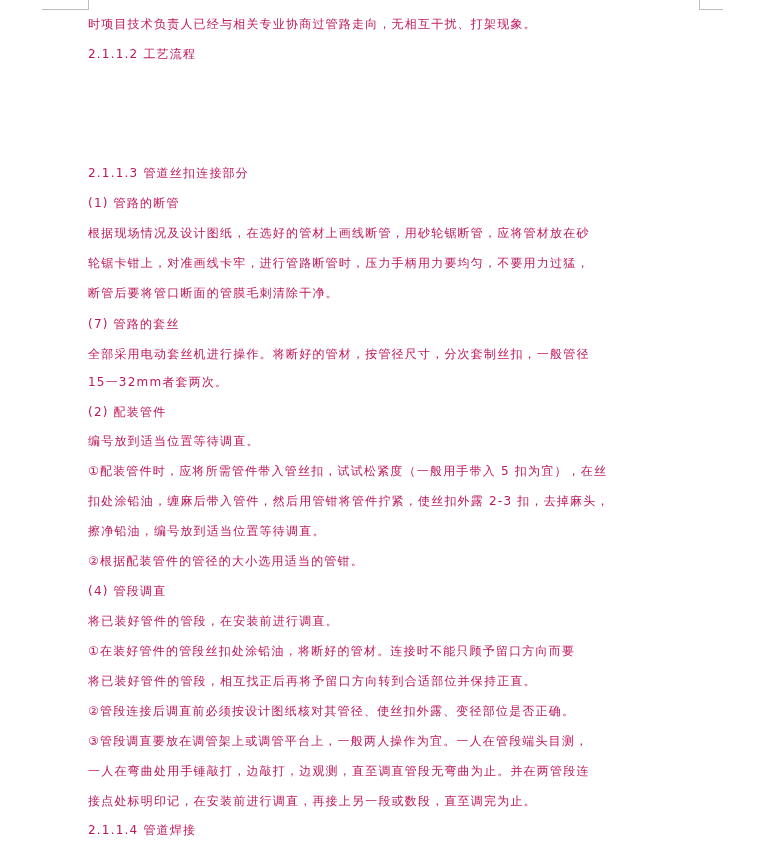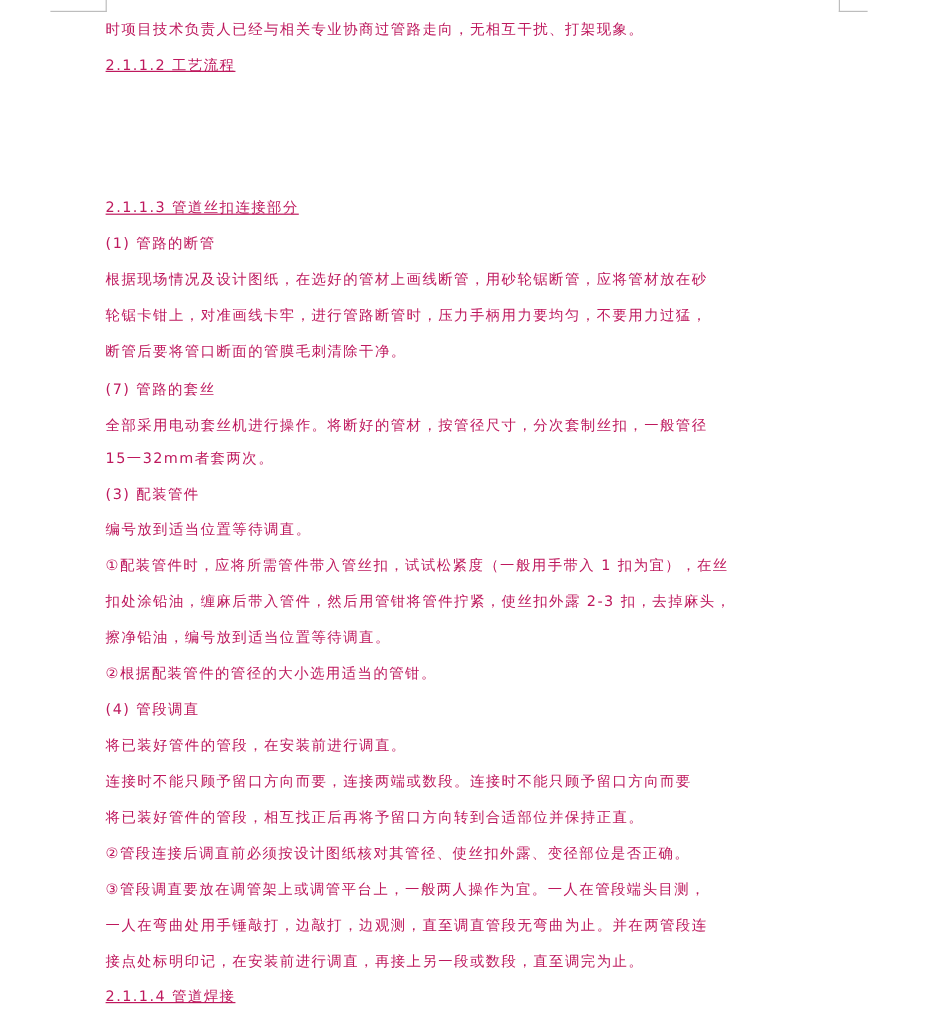--- a/index.html
+++ b/index.html
@@ -40,48 +40,47 @@
       position: absolute;
       left: 0;
       white-space: nowrap;
       font-size: 12px;
       line-height: 20px;
       letter-spacing: 1.2px;
       color: #be185d;
     }
     .heading {
       letter-spacing: 1.2px;
-      text-decoration: underline;
     }
   </style>
 </head>
 <body>
 
 <div class="corner corner-tl"></div>
 <div class="corner corner-tr"></div>
 
 <div class="page">
   <div class="line" style="top:4px">时项目技术负责人已经与相关专业协商过管路走向，无相互干扰、打架现象。</div>
   <div class="line heading" style="top:34px">2.1.1.2 工艺流程</div>
   <div class="line heading" style="top:153px">2.1.1.3 管道丝扣连接部分</div>
   <div class="line" style="top:183px">(1) 管路的断管</div>
   <div class="line" style="top:213px">根据现场情况及设计图纸，在选好的管材上画线断管，用砂轮锯断管，应将管材放在砂</div>
   <div class="line" style="top:243px">轮锯卡钳上，对准画线卡牢，进行管路断管时，压力手柄用力要均匀，不要用力过猛，</div>
   <div class="line" style="top:273px">断管后要将管口断面的管膜毛刺清除干净。</div>
   <div class="line" style="top:304px">(7) 管路的套丝</div>
   <div class="line" style="top:334px">全部采用电动套丝机进行操作。将断好的管材，按管径尺寸，分次套制丝扣，一般管径</div>
   <div class="line" style="top:362px">15一32mm者套两次。</div>
-  <div class="line" style="top:392px">(3) 配装管件</div>
+  <div class="line" style="top:392px">(2) 配装管件</div>
   <div class="line" style="top:421px">编号放到适当位置等待调直。</div>
-  <div class="line" style="top:451px">①配装管件时，应将所需管件带入管丝扣，试试松紧度（一般用手带入 1 扣为宜），在丝</div>
+  <div class="line" style="top:451px">①配装管件时，应将所需管件带入管丝扣，试试松紧度（一般用手带入 5 扣为宜），在丝</div>
   <div class="line" style="top:481px">扣处涂铅油，缠麻后带入管件，然后用管钳将管件拧紧，使丝扣外露 2-3 扣，去掉麻头，</div>
   <div class="line" style="top:511px">擦净铅油，编号放到适当位置等待调直。</div>
   <div class="line" style="top:541px">②根据配装管件的管径的大小选用适当的管钳。</div>
   <div class="line" style="top:571px">(4) 管段调直</div>
   <div class="line" style="top:601px">将已装好管件的管段，在安装前进行调直。</div>
-  <div class="line" style="top:631px">连接时不能只顾予留口方向而要，连接两端或数段。连接时不能只顾予留口方向而要</div>
+  <div class="line" style="top:631px">①在装好管件的管段丝扣处涂铅油，将断好的管材。连接时不能只顾予留口方向而要</div>
   <div class="line" style="top:661px">将已装好管件的管段，相互找正后再将予留口方向转到合适部位并保持正直。</div>
   <div class="line" style="top:691px">②管段连接后调直前必须按设计图纸核对其管径、使丝扣外露、变径部位是否正确。</div>
   <div class="line" style="top:721px">③管段调直要放在调管架上或调管平台上，一般两人操作为宜。一人在管段端头目测，</div>
   <div class="line" style="top:751px">一人在弯曲处用手锤敲打，边敲打，边观测，直至调直管段无弯曲为止。并在两管段连</div>
   <div class="line" style="top:781px">接点处标明印记，在安装前进行调直，再接上另一段或数段，直至调完为止。</div>
   <div class="line heading" style="top:810px">2.1.1.4 管道焊接</div>
 </div>
 
 </body></html>

